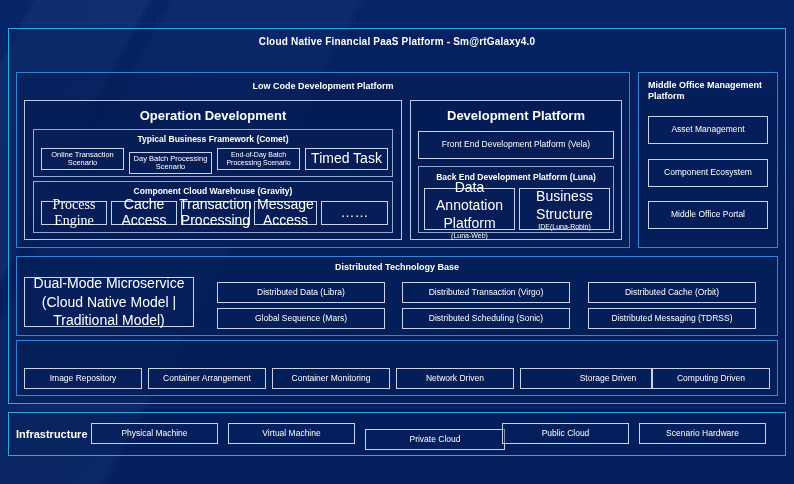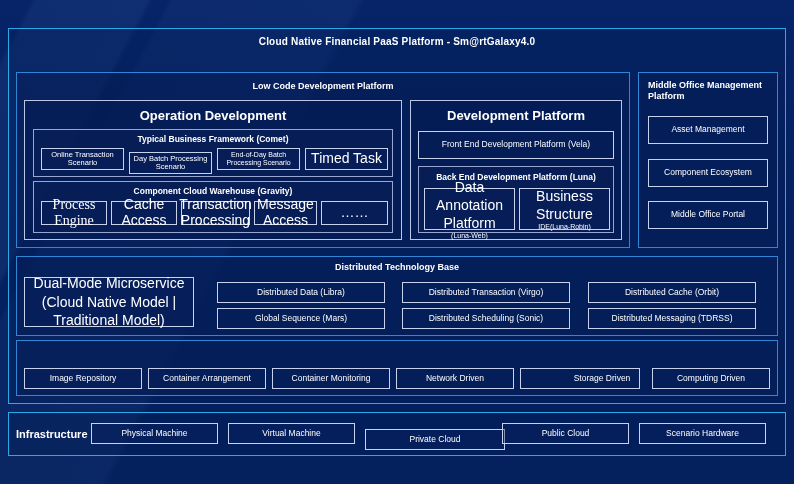--- a/index.html
+++ b/index.html
@@ -172,21 +172,21 @@
 
   <div class="chip t85" style="left:588px; top:282px; width:168px; height:21px;">Distributed Cache (Orbit)</div>
   <div class="chip t85" style="left:588px; top:308px; width:168px; height:21px;">Distributed Messaging (TDRSS)</div>
 
   <div class="band" style="left:16px; top:340px; width:762px; height:56px;"></div>
 
   <div class="chip t85" style="left:24px; top:368px; width:118px; height:21px;">Image Repository</div>
   <div class="chip t85" style="left:148px; top:368px; width:118px; height:21px;">Container Arrangement</div>
   <div class="chip t85" style="left:272px; top:368px; width:118px; height:21px;">Container Monitoring</div>
   <div class="chip t85" style="left:396px; top:368px; width:118px; height:21px;">Network Driven</div>
-  <div class="chip t85" style="left:520px; top:368px; width:120px; height:21px;padding-left:46px;">Storage Driven</div>
+  <div class="chip t85" style="left:520px; top:368px; width:132px; height:21px;padding-left:46px;">Storage Driven</div>
   <div class="chip t85" style="left:652px; top:368px; width:118px; height:21px;">Computing Driven</div>
 
   <div class="outer-frame" style="left:8px; top:412px; width:778px; height:44px;"></div>
   <div class="infra-label" style="left:16px; top:428px;">Infrastructure</div>
 
   <div class="chip t85" style="left:91px; top:423px; width:127px; height:21px;">Physical Machine</div>
   <div class="chip t85" style="left:228px; top:423px; width:127px; height:21px;">Virtual Machine</div>
   <div class="chip t85" style="left:365px; top:403px; width:140px; height:21px;margin-top:26px;">Private Cloud</div>
   <div class="chip t85" style="left:502px; top:423px; width:127px; height:21px;">Public Cloud</div>
   <div class="chip t85" style="left:639px; top:423px; width:127px; height:21px;">Scenario Hardware</div>

